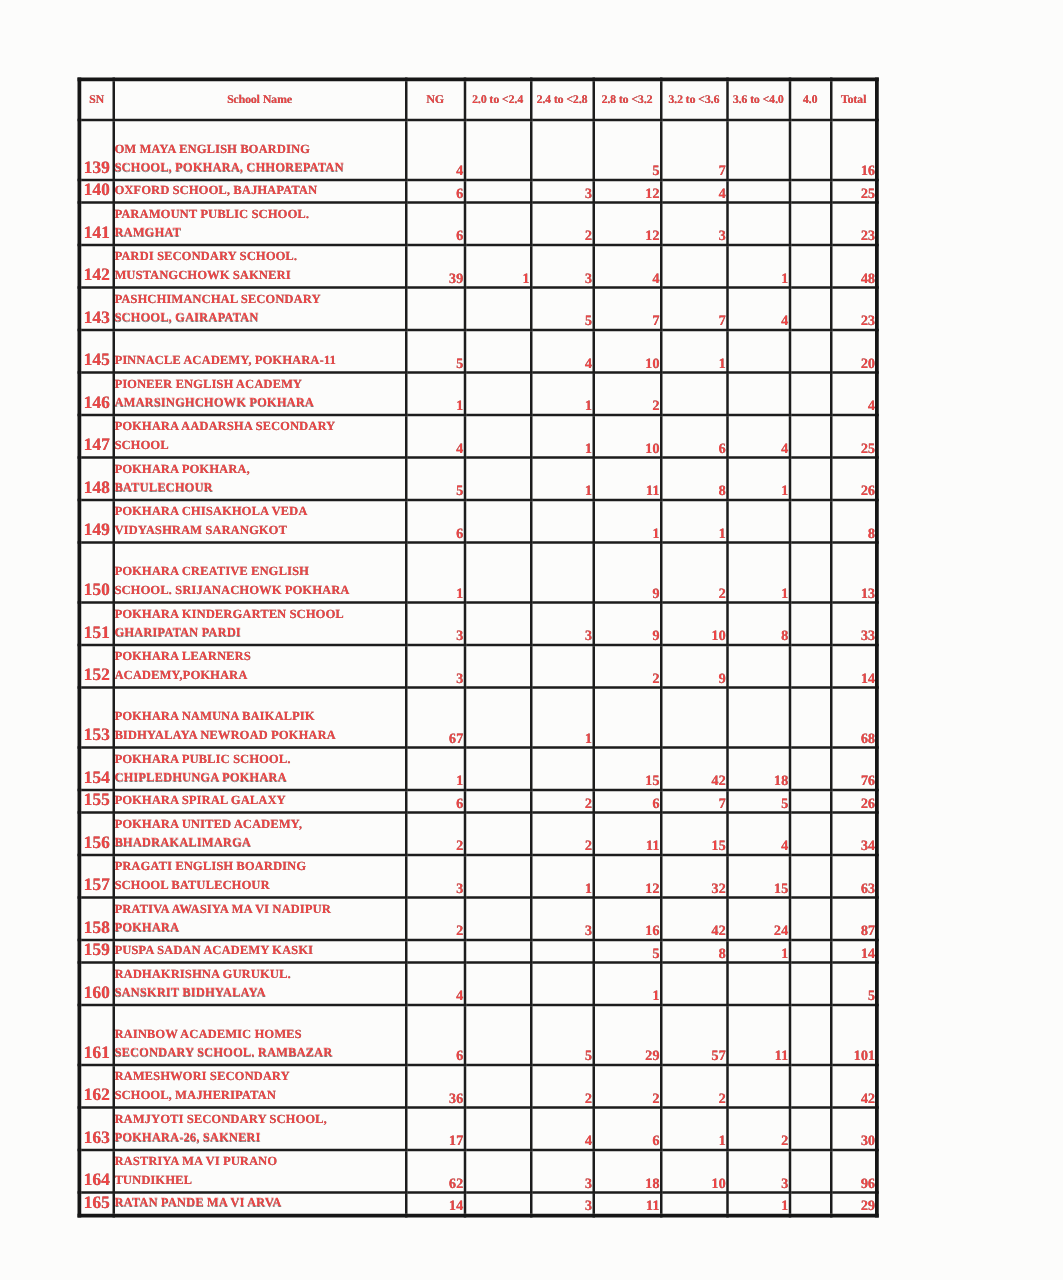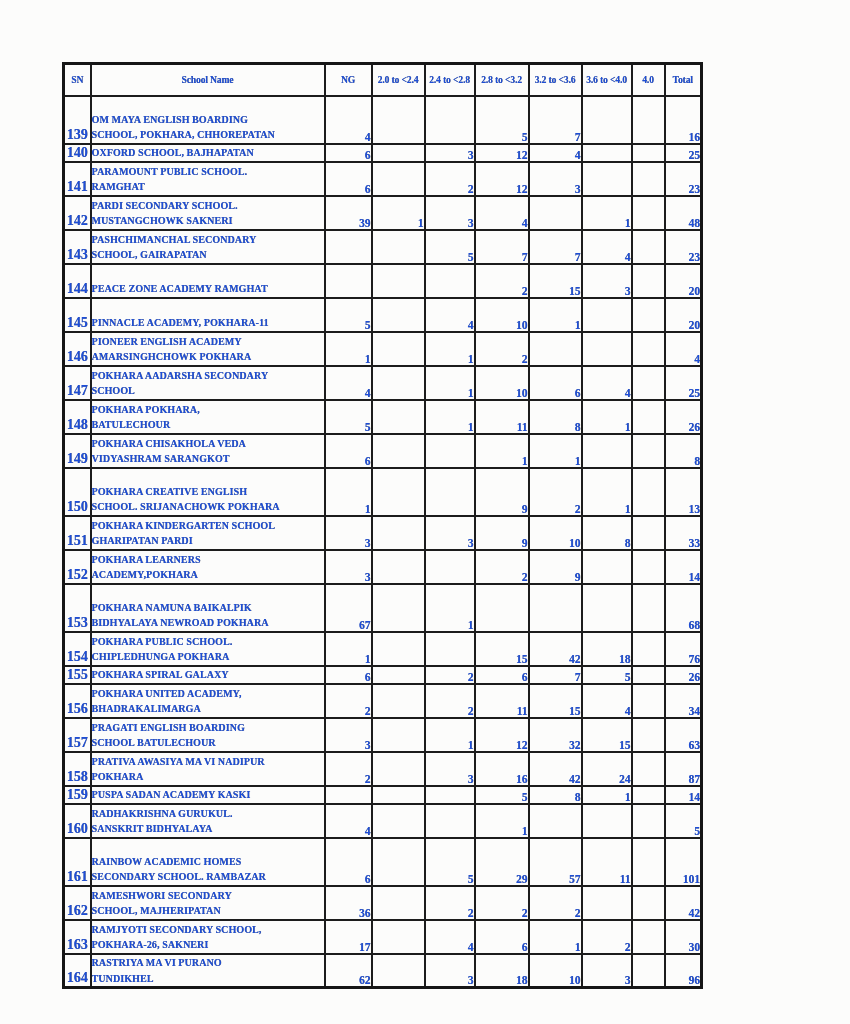--- a/index.html
+++ b/index.html
@@ -14,21 +14,21 @@
     width:850px;height:1024px;
     background:#fcfcfb;
   }
   table.grades{
     position:absolute;
     left:62px; top:62px;
     width:638px;
     border-collapse:collapse;
     table-layout:fixed;
     border:3px solid #161616;
-    color:#1d4ed8;
+    color:#ef4444;
   }
   table.grades th, table.grades td{
     border:2px solid #1c1c1c;
     padding:0;
     vertical-align:bottom;
     overflow:hidden;
   }
   thead tr{height:32px;}
   th{
     font-size:9.5px;
@@ -162,34 +162,20 @@
           <td class="num"></td>
           <td class="num"></td>
           <td class="num">5</td>
           <td class="num">7</td>
           <td class="num">7</td>
           <td class="num">4</td>
           <td class="num"></td>
           <td class="num">23</td>
         </tr>
         <tr class="h2">
-          <td class="sn">144</td>
-          <td class="name">
-            <div>PEACE ZONE ACADEMY RAMGHAT</div>
-          </td>
-          <td class="num"></td>
-          <td class="num"></td>
-          <td class="num"></td>
-          <td class="num">2</td>
-          <td class="num">15</td>
-          <td class="num">3</td>
-          <td class="num"></td>
-          <td class="num">20</td>
-        </tr>
-        <tr class="h2">
           <td class="sn">145</td>
           <td class="name">
             <div>PINNACLE ACADEMY, POKHARA-11</div>
           </td>
           <td class="num">5</td>
           <td class="num"></td>
           <td class="num">4</td>
           <td class="num">10</td>
           <td class="num">1</td>
           <td class="num"></td>
@@ -471,16 +457,30 @@
             <div>TUNDIKHEL</div>
           </td>
           <td class="num">62</td>
           <td class="num"></td>
           <td class="num">3</td>
           <td class="num">18</td>
           <td class="num">10</td>
           <td class="num">3</td>
           <td class="num"></td>
           <td class="num">96</td>
+        </tr>
+        <tr class="h1">
+          <td class="sn">165</td>
+          <td class="name">
+            <div>RATAN PANDE MA VI ARVA</div>
+          </td>
+          <td class="num">14</td>
+          <td class="num"></td>
+          <td class="num">3</td>
+          <td class="num">11</td>
+          <td class="num"></td>
+          <td class="num">1</td>
+          <td class="num"></td>
+          <td class="num">29</td>
         </tr>
       </tbody>
   </table>
 </div>
 
 </body></html>

